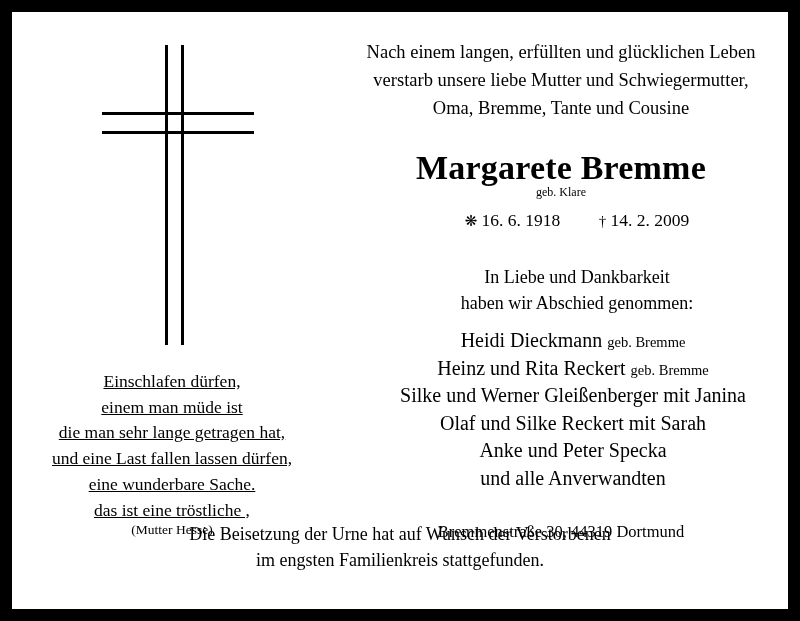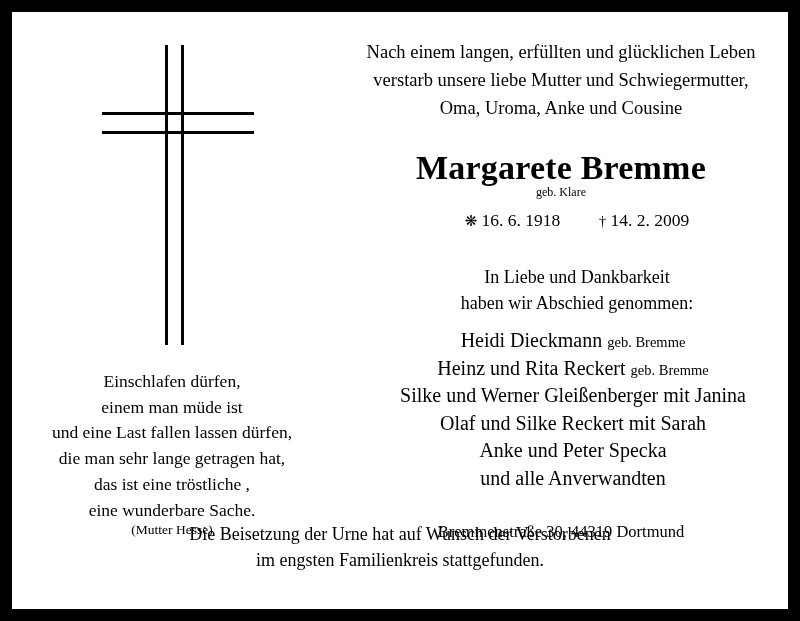--- a/index.html
+++ b/index.html
@@ -88,20 +88,21 @@
   }
 
   .poem {
     position: absolute;
     left: 0;
     top: 352px;
     width: 310px;
     text-align: center;
     font-size: 17.5px;
     line-height: 1.47;
+    text-decoration: underline;
   }
   .poem div {
     white-space: nowrap;
   }
   .poem-author {
     position: absolute;
     left: 0;
     top: 505px;
     width: 310px;
     text-align: center;
@@ -209,33 +210,33 @@
         <div class="cross">
           <div class="v-bar"></div>
           <div class="v-bar-2"></div>
           <div class="h-bar"></div>
           <div class="h-bar-2"></div>
         </div>
 
         <div class="poem">
           <div>Einschlafen dürfen,</div>
           <div>einem man müde ist</div>
+          <div>die man sehr lange getragen hat,</div>
           <div>und eine Last fallen lassen dürfen,</div>
-          <div>die man sehr lange getragen hat,</div>
+          <div>eine wunderbare Sache.</div>
           <div>das ist eine tröstliche ,</div>
-          <div>eine wunderbare Sache.</div>
         </div>
         <div class="poem-author">(Mutter Hesse)</div>
       </div>
 
       <div class="right-col">
         <div class="intro">
           <div>Nach einem langen, erfüllten und glücklichen Leben</div>
           <div>verstarb unsere liebe Mutter und Schwiegermutter,</div>
-          <div>Oma, Uroma, Anke und Cousine</div>
+          <div>Oma, Bremme, Tante und Cousine</div>
         </div>
 
         <div class="deceased-name">Margarete Bremme</div>
         <div class="maiden-name">geb. Klare</div>
 
         <div class="dates">
           <span class="date-birth">
             <span class="sym">❋</span>
             <span>16. 6. 1918</span>
           </span>

